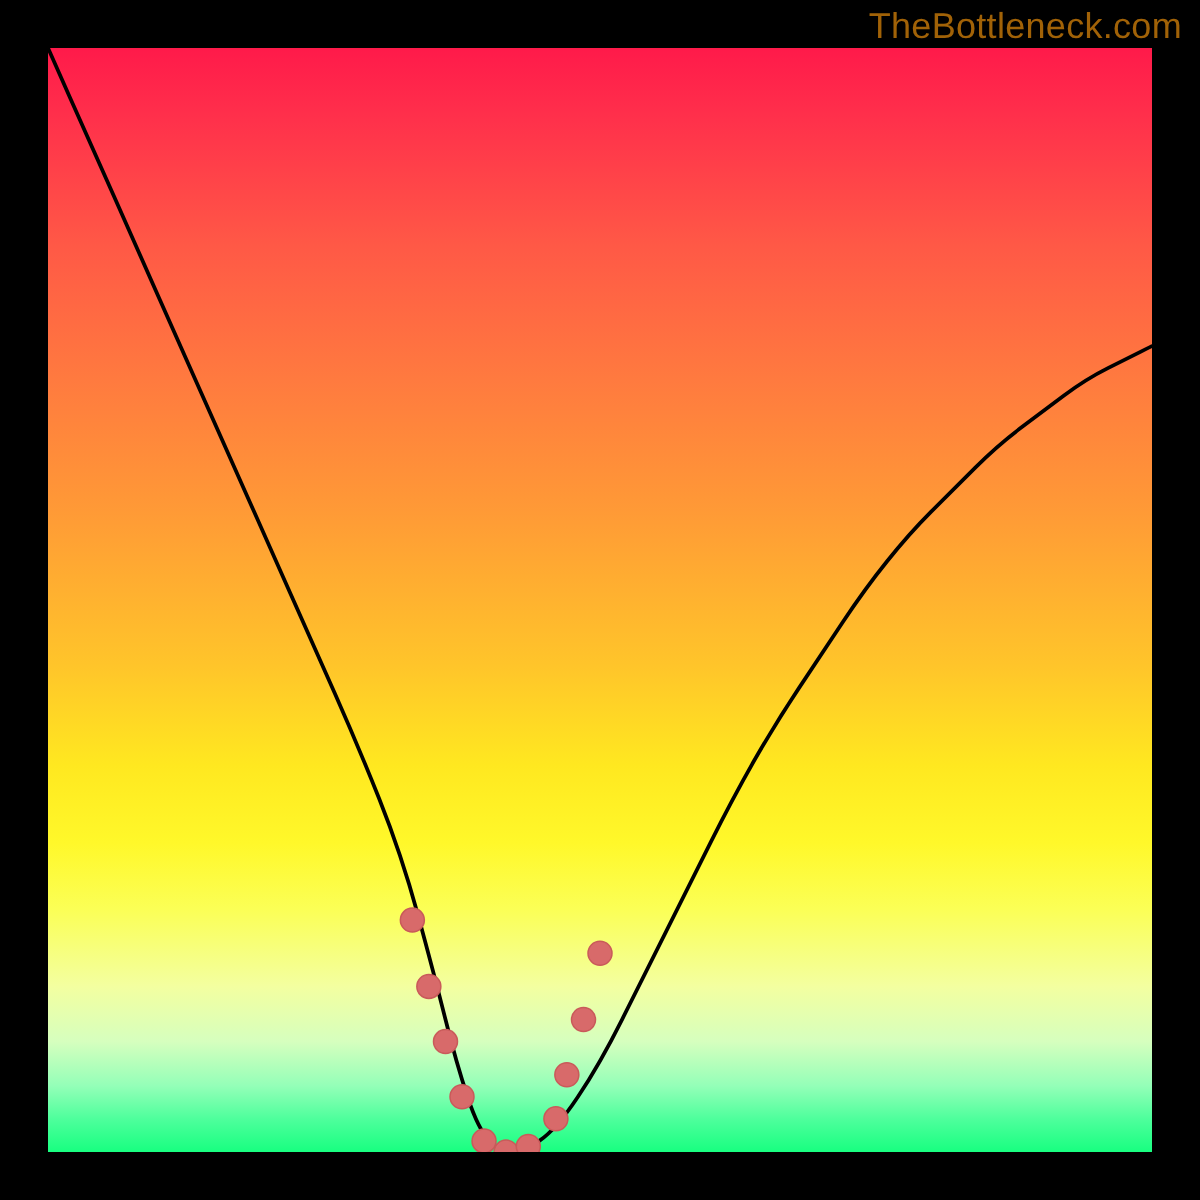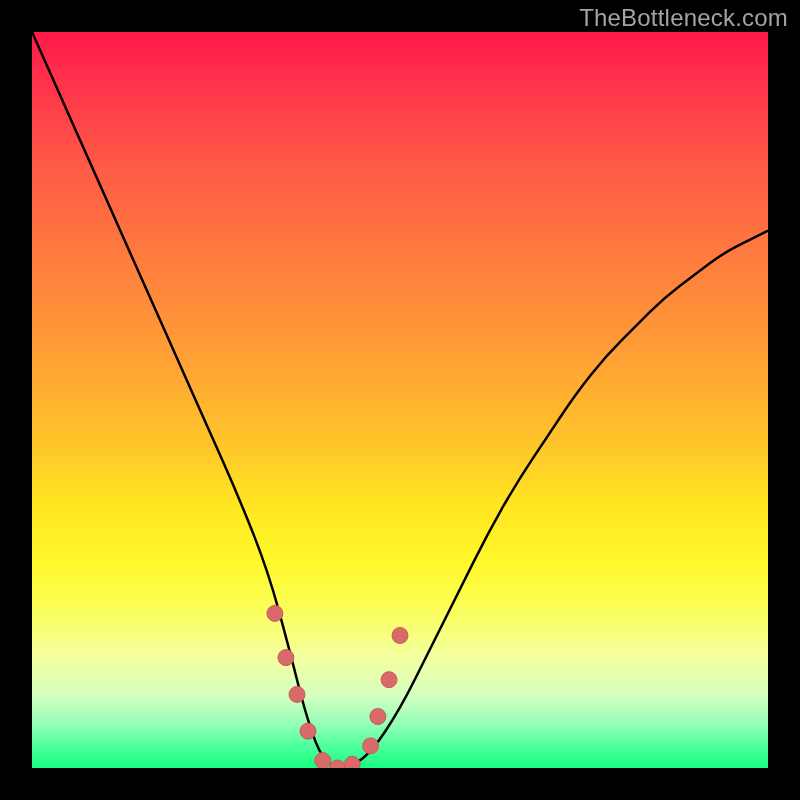--- a/index.html
+++ b/index.html
@@ -10,21 +10,21 @@
     height: 800px;
     background: #000;
   }
   .watermark {
     position: absolute;
     top: 4px;
     right: 12px;
     font-family: Arial, Helvetica, sans-serif;
     font-size: 24px;
     font-weight: 500;
-    color: #a3a3a3;
+    color: #a16207;
     letter-spacing: 0.2px;
     z-index: 10;
   }
   .plot {
     position: absolute;
     left: 32px;
     top: 32px;
     width: 736px;
     height: 736px;
   }

